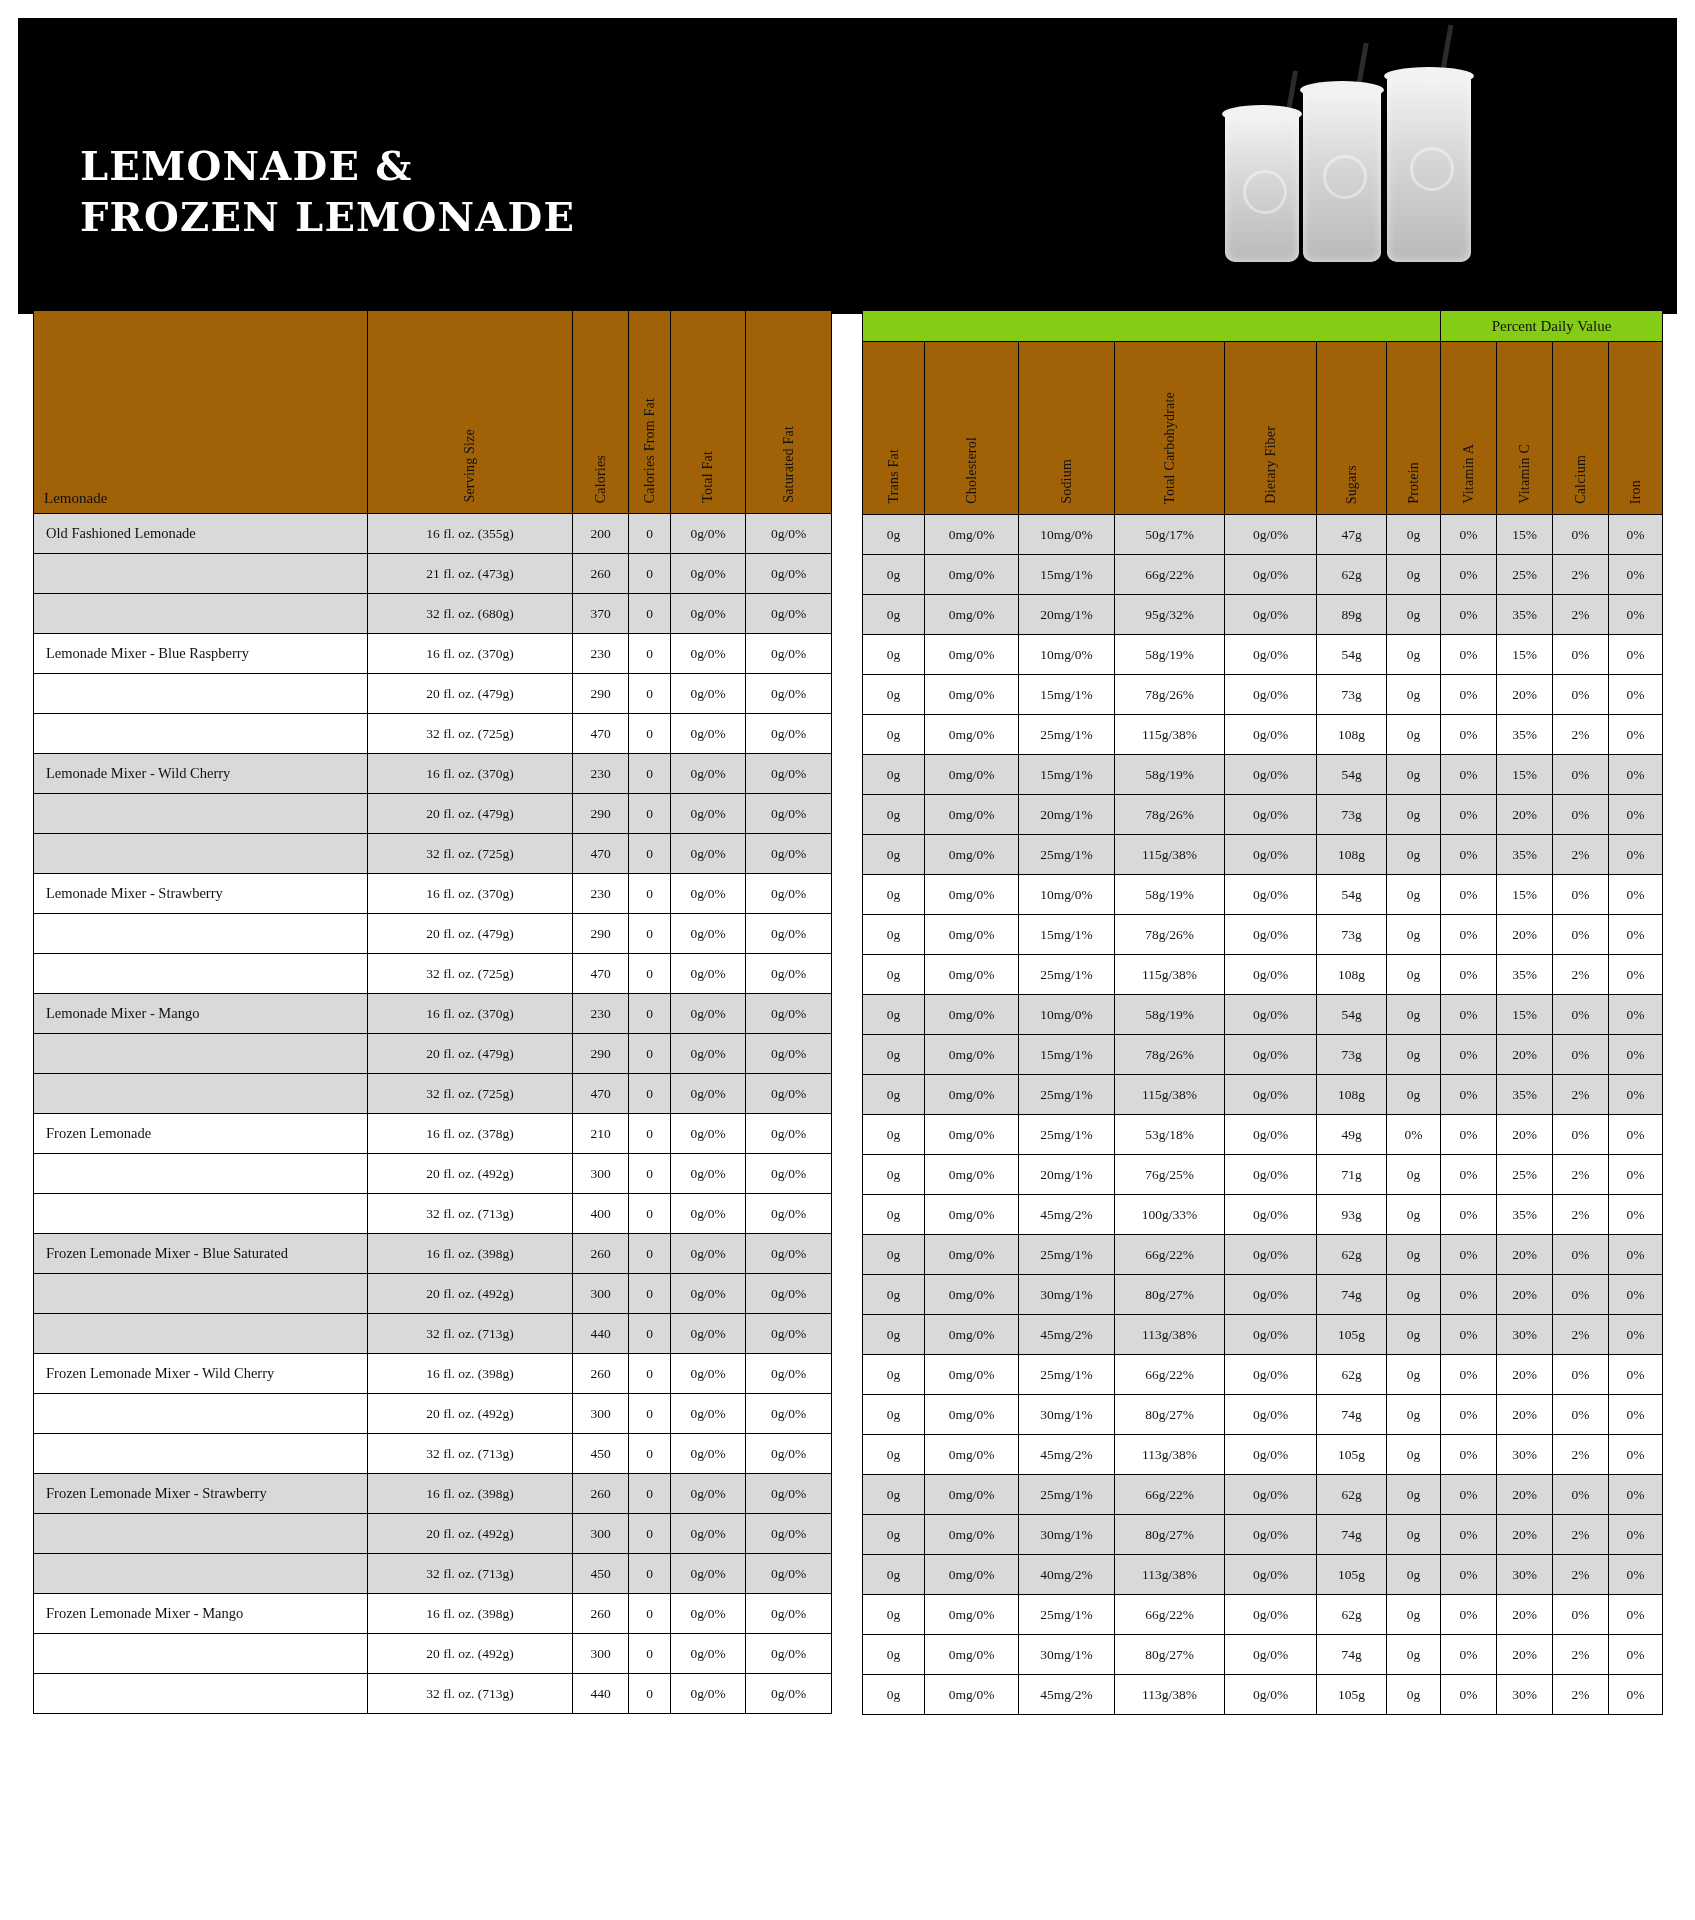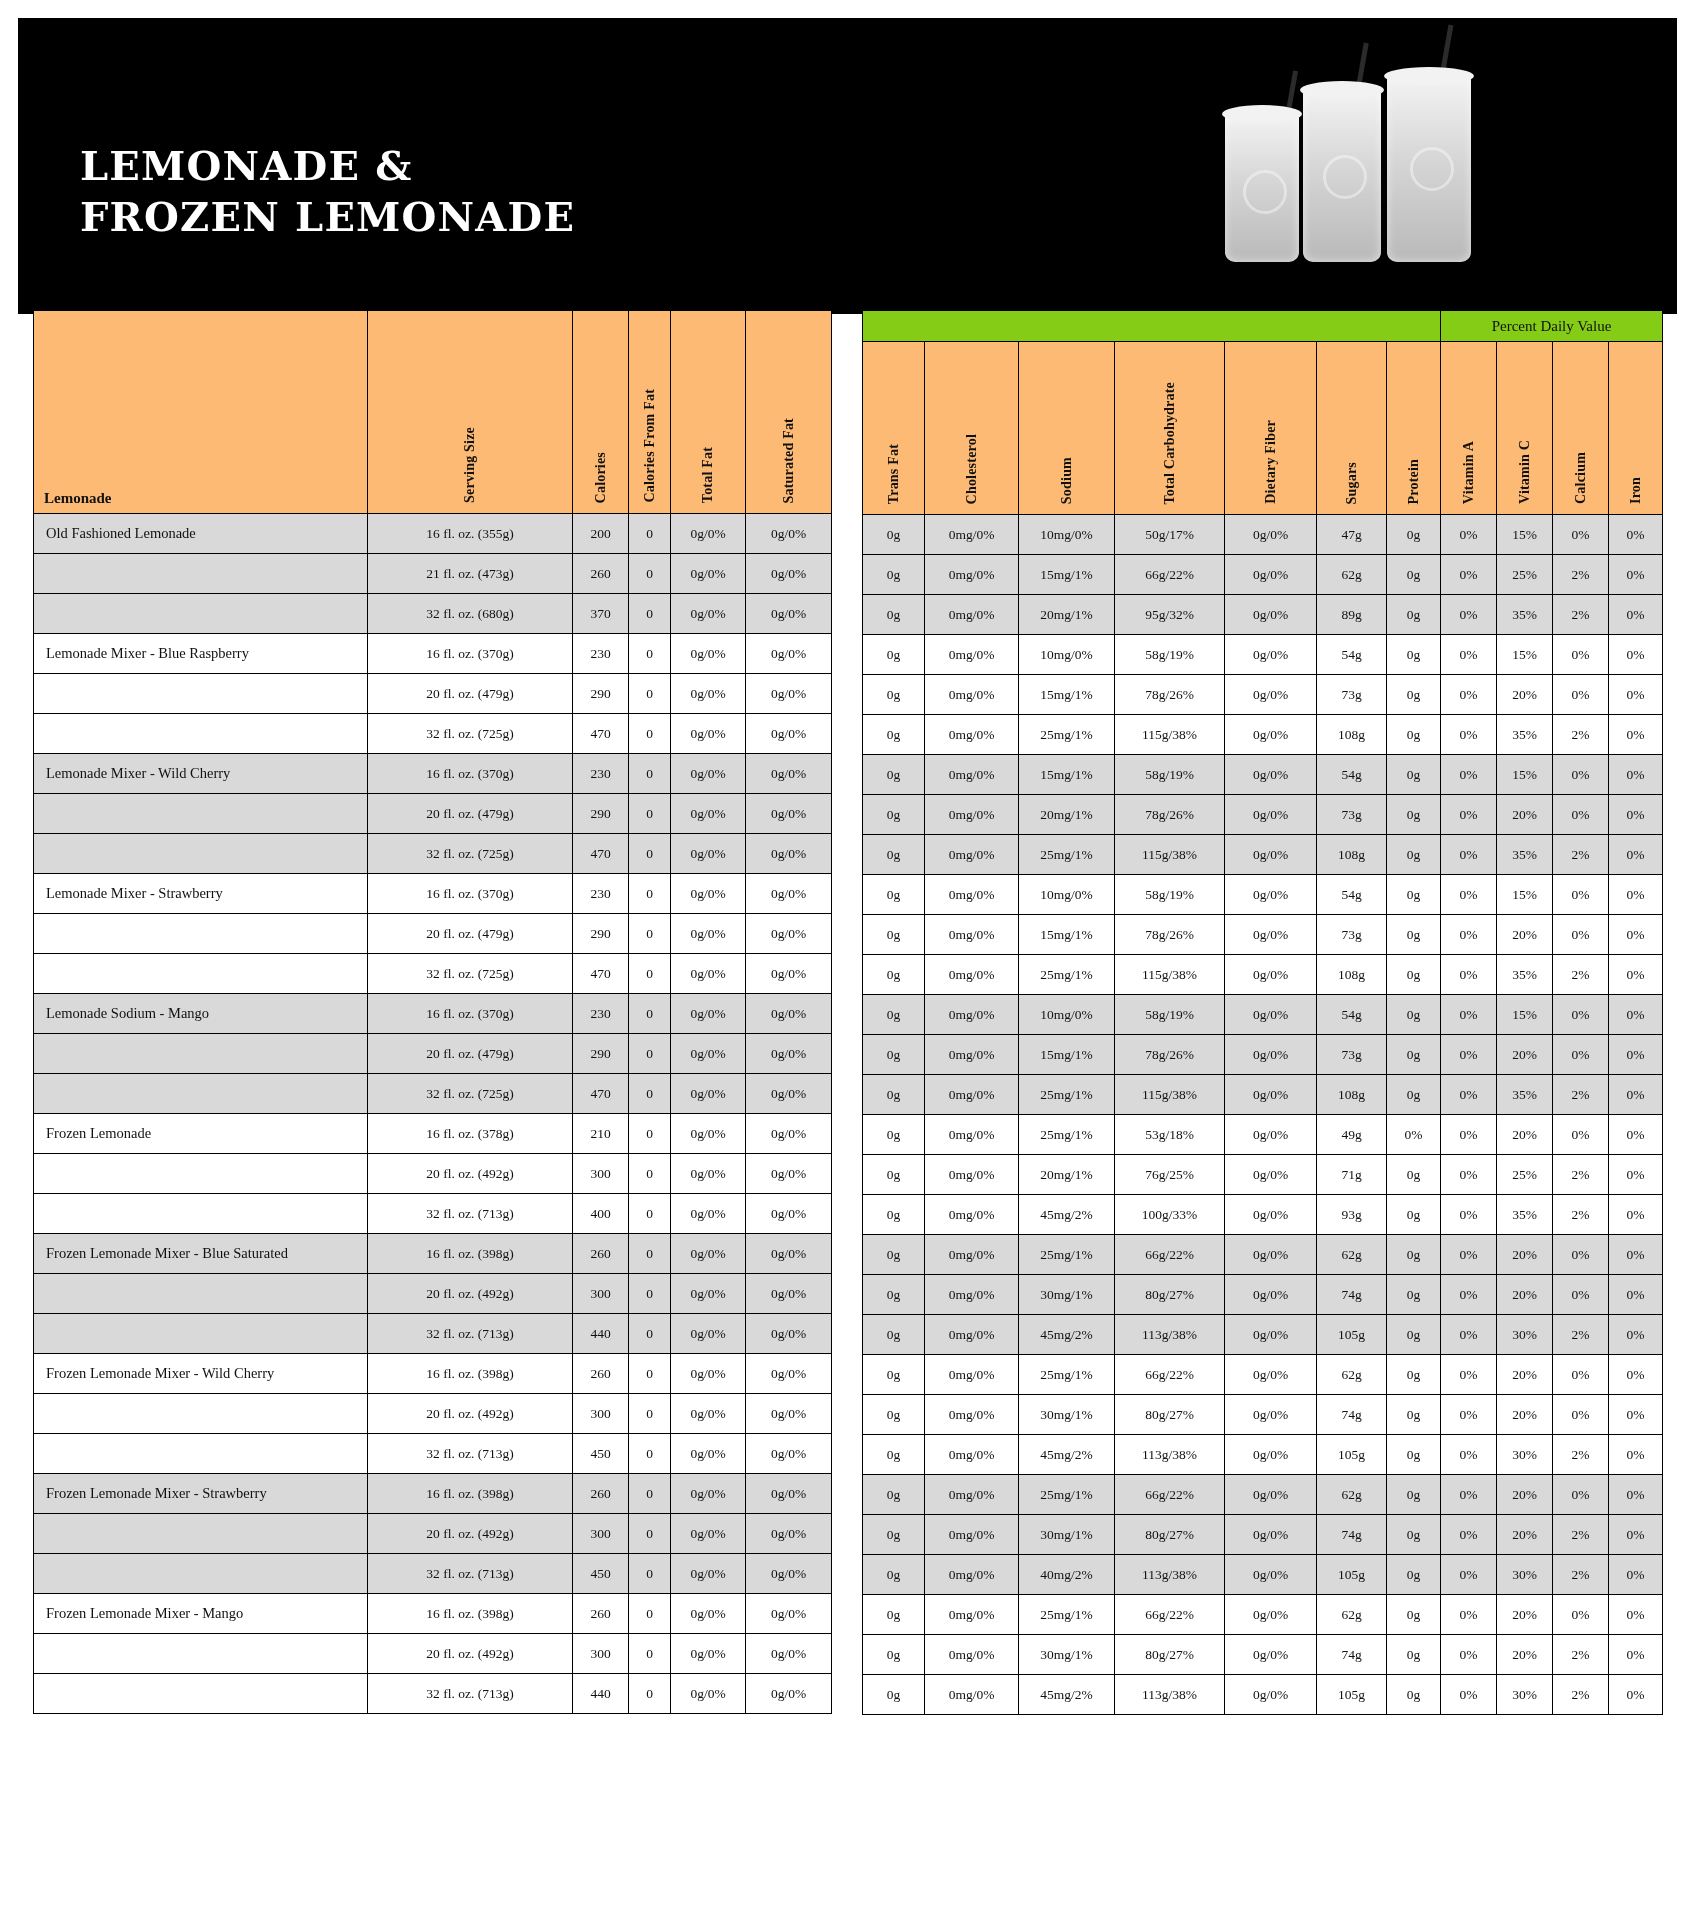--- a/index.html
+++ b/index.html
@@ -112,23 +112,22 @@
     height: 39px;
     color: #111;
   }
   tr.shade td { background: #d9d9d9; }
   tr.plain td { background: #ffffff; }
 
   
   .hdr td, .hdr th {
     height: 196px;
     vertical-align: bottom;
-    background: #fdba74;
+    background: #a16207;
     padding-bottom: 6px;
-    font-weight: bold;
   }
   .vert {
     writing-mode: vertical-rl;
     transform: rotate(180deg);
     white-space: nowrap;
     display: inline-block;
     font-size: 14px;
     letter-spacing: .2px;
   }
   .corner-label {
@@ -286,21 +285,21 @@
         </tr>
         <tr class="plain">
           <td class="name-cell"></td>
           <td>32 fl. oz. (725g)</td>
           <td>470</td>
           <td>0</td>
           <td>0g/0%</td>
           <td>0g/0%</td>
         </tr>
         <tr class="shade">
-          <td class="name-cell">Lemonade Sodium - Mango</td>
+          <td class="name-cell">Lemonade Mixer - Mango</td>
           <td>16 fl. oz. (370g)</td>
           <td>230</td>
           <td>0</td>
           <td>0g/0%</td>
           <td>0g/0%</td>
         </tr>
         <tr class="shade">
           <td class="name-cell"></td>
           <td>20 fl. oz. (479g)</td>
           <td>290</td>

